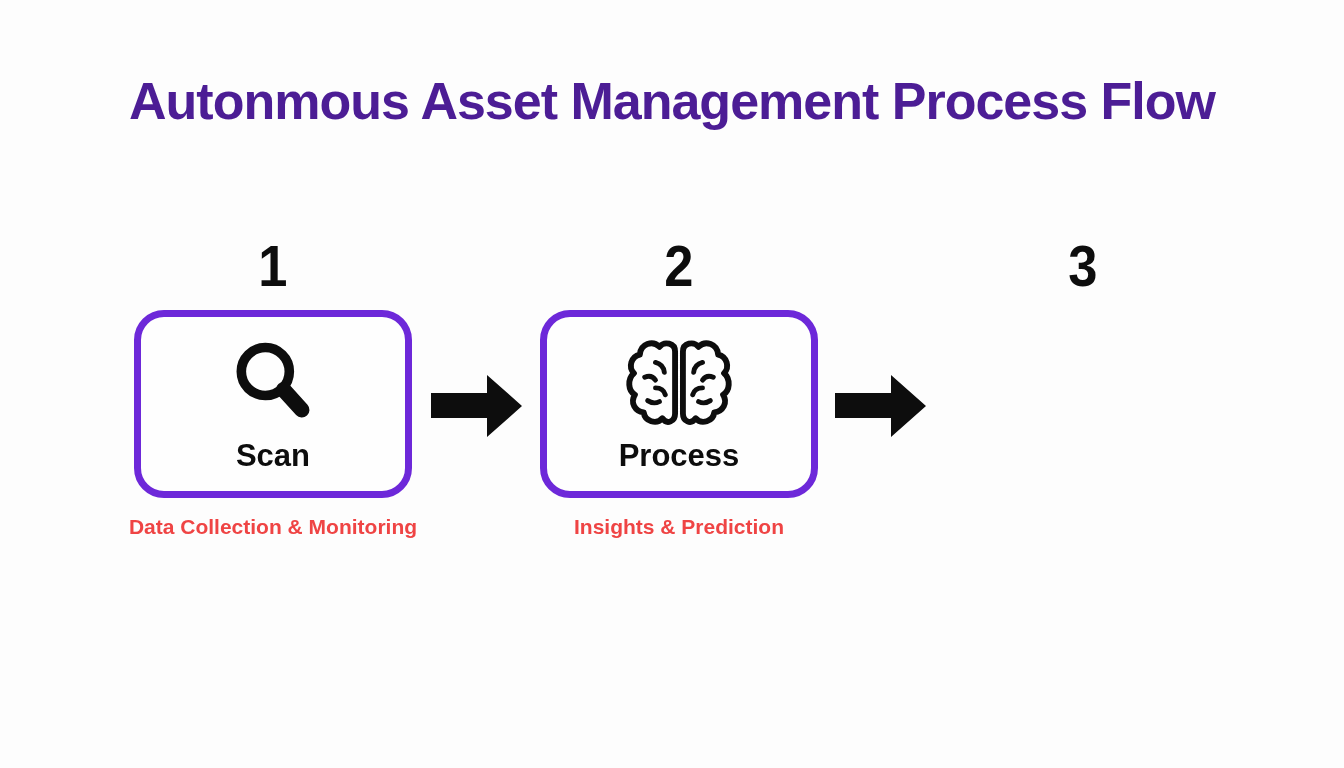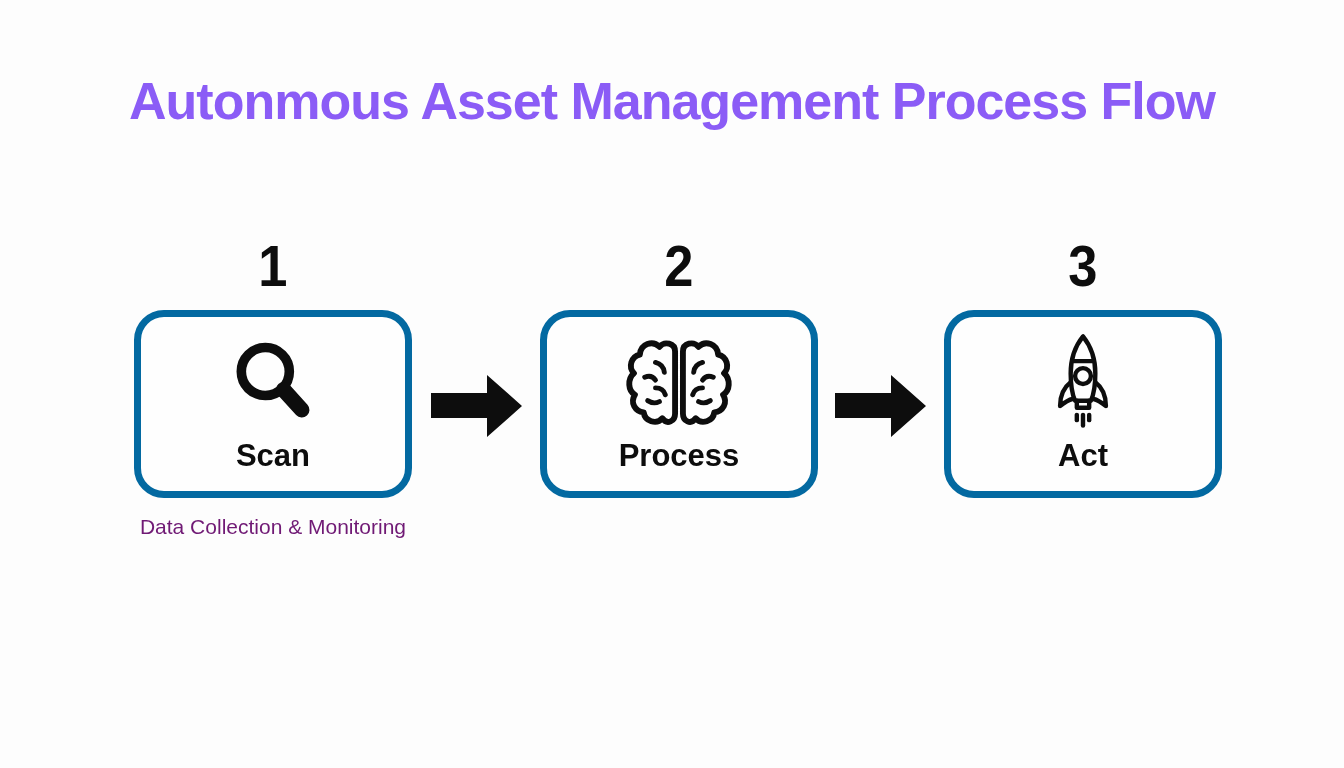--- a/index.html
+++ b/index.html
@@ -20,21 +20,21 @@
   }
   .title {
     position: absolute;
     top: 36px;
     left: 0;
     right: 0;
     text-align: center;
     font-size: 52px;
     font-weight: 700;
     letter-spacing: -1px;
-    color: #8b5cf6;
+    color: #4c1d95;
     white-space: nowrap;
   }
   .step {
     position: absolute;
     top: 238px;
     width: 278px;
     display: flex;
     flex-direction: column;
     align-items: center;
   }
@@ -46,21 +46,21 @@
     font-weight: 700;
     line-height: 1;
     height: 58px;
     margin-bottom: 14px;
     transform: scaleX(0.92);
   }
   .step-box {
     box-sizing: border-box;
     width: 278px;
     height: 188px;
-    border: 7px solid #0369a1;
+    border: 7px solid #6d28d9;
     border-radius: 30px;
     background: #fefefe;
     display: flex;
     flex-direction: column;
     align-items: center;
   }
   .icon-wrap {
     height: 106px;
     margin-top: 14px;
     display: flex;
@@ -69,22 +69,22 @@
   }
   .step-label {
     font-size: 31px;
     font-weight: 700;
     line-height: 1;
     margin-top: 3px;
   }
   .step-subtitle {
     margin-top: 17px;
     font-size: 21px;
-    font-weight: 400;
-    color: #701a75;
+    font-weight: 700;
+    color: #ef4444;
     white-space: nowrap;
   }
   .flow-arrow {
     position: absolute;
     top: 375px;
     width: 91px;
     height: 62px;
   }
   .flow-arrow-1 { left: 431px; }
   .flow-arrow-2 { left: 835px; }
@@ -147,46 +147,26 @@
               C43,91 51,87 51,79 Z"></path>
             <path stroke-width="5" d="M31,27 q8,2 9,10"></path>
             <path stroke-width="5" d="M20,42 q7,-3 11,3"></path>
             <path stroke-width="5" d="M31,53 q8,0 10,7"></path>
             <path stroke-width="5" d="M23,66 q6,4 12,1"></path>
           </g>
         </svg>
       </div>
       <div class="step-label">Process</div>
     </div>
+    <div class="step-subtitle">Insights &amp; Prediction</div>
   </div>
 
   <div class="flow-arrow flow-arrow-2">
     <svg width="91" height="62" viewBox="0 0 91 62">
       <polygon points="0,18 56,18 56,0 91,31 56,62 56,43 0,43" fill="#0d0d0d"></polygon>
     </svg>
   </div>
 
   <div class="step step-3">
     <div class="step-number">3</div>
-    <div class="step-box">
-      <div class="icon-wrap">
-        <svg width="82" height="104" viewBox="0 0 90 118" fill="none" stroke="#0d0d0d" stroke-linecap="round" stroke-linejoin="round">
-          <path stroke-width="5" d="M45,5
-            C37,15 31,29 31,47
-            C31,61 33,71 36,78
-            L54,78
-            C57,71 59,61 59,47
-            C59,29 53,15 45,5 Z"></path>
-          <path stroke-width="5" d="M33,33 L57,33"></path>
-          <circle cx="45" cy="50" r="9" stroke-width="5"></circle>
-          <path stroke-width="5" d="M31,57 C23,63 19,72 19,84 C24,80 28,77 33,76"></path>
-          <path stroke-width="5" d="M59,57 C67,63 71,72 71,84 C66,80 62,77 57,76"></path>
-          <path stroke-width="5" d="M38,78 L38,86 L52,86 L52,78"></path>
-          <path stroke-width="5" d="M38,94 L38,100"></path>
-          <path stroke-width="5" d="M45,94 L45,106"></path>
-          <path stroke-width="5" d="M52,94 L52,100"></path>
-        </svg>
-      </div>
-      <div class="step-label">Act</div>
-    </div>
   </div>
 
 </div>
 
 </body></html>

